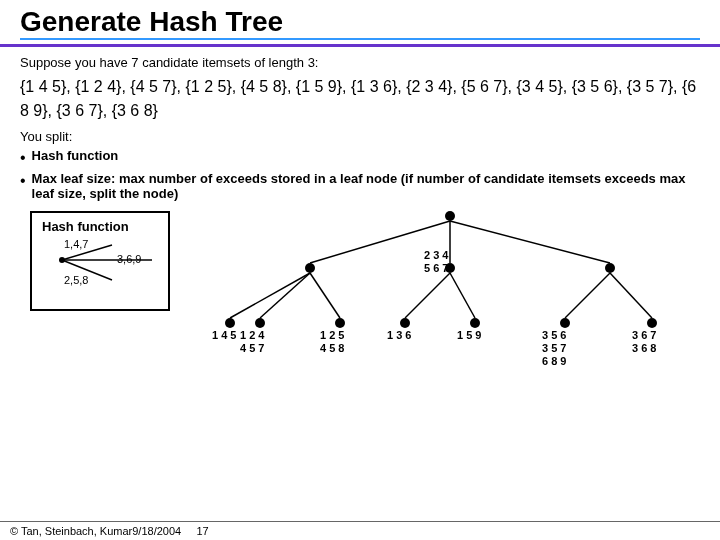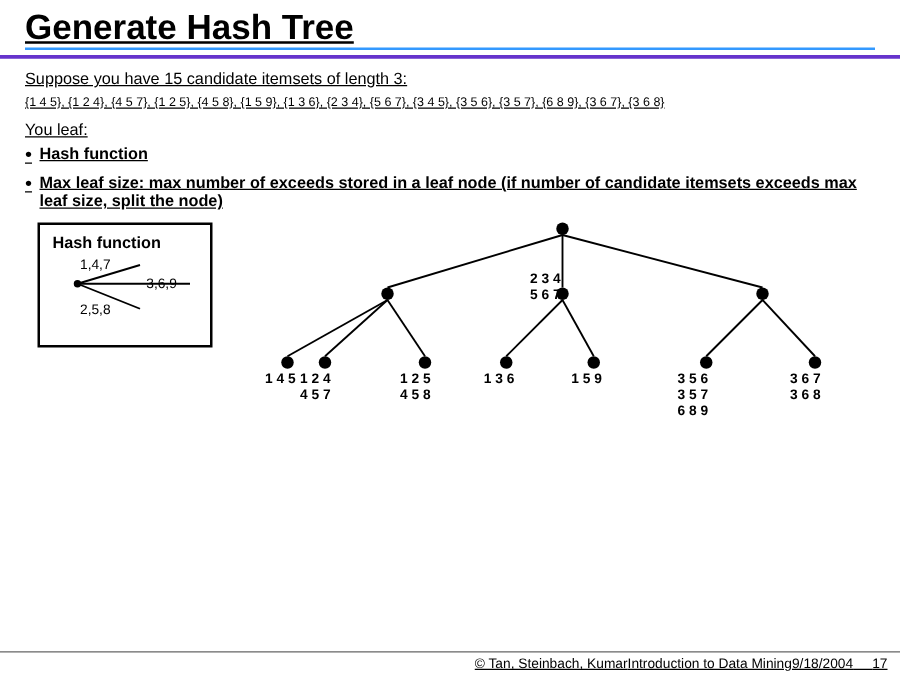--- a/index.html
+++ b/index.html
@@ -11,21 +11,20 @@
       font-size: 13px;
       color: #000;
       overflow: hidden;
     }
 
     .page {
       width: 720px;
       height: 540px;
       display: flex;
       flex-direction: column;
-      text-decoration: underline;
     }
 
     .header {
       padding: 6px 20px 4px 20px;
       border-bottom: 3px solid #6633cc;
     }
 
     .header h1 {
       font-size: 28px;
       font-weight: bold;
@@ -42,21 +41,21 @@
       padding: 8px 20px 4px 20px;
       flex: 1;
     }
 
     .intro-text {
       font-size: 13px;
       margin-bottom: 5px;
     }
 
     .itemsets {
-      font-size: 10px;
+      font-size: 16px;
       margin-bottom: 6px;
       line-height: 1.5;
     }
 
     .you-need {
       font-size: 13px;
       margin-bottom: 4px;
     }
 
     .bullet-item {
@@ -104,42 +103,42 @@
     .tree-svg-container {
       position: absolute;
       left: 160px;
       top: -10px;
       width: 560px;
       height: 210px;
     }
 
     .footer {
       display: flex;
-      justify-content: flex-end;
+      justify-content: flex-start;
       align-items: center;
       border-top: 1px solid #666;
       padding: 3px 10px;
       font-size: 11px;
       background: #fff;
     }
   </style>
 </head>
 <body>
 
 <div class="page">
 
   <div class="header">
     <h1>Generate Hash Tree</h1>
     <div class="divider-blue"></div>
   </div>
 
   <div class="content">
-    <p class="intro-text">Suppose you have 15 candidate itemsets of length 3:</p>
+    <p class="intro-text">Suppose you have 7 candidate itemsets of length 3:</p>
     <p class="itemsets">{1 4 5}, {1 2 4}, {4 5 7}, {1 2 5}, {4 5 8}, {1 5 9}, {1 3 6}, {2 3 4}, {5 6 7}, {3 4 5}, {3 5 6}, {3 5 7}, {6 8 9}, {3 6 7}, {3 6 8}</p>
-    <p class="you-need">You leaf:</p>
+    <p class="you-need">You split:</p>
 
     <div class="bullet-item">
       <span class="bullet">•</span>
       <span><span class="bullet-bold">Hash function</span></span>
     </div>
 
     <div class="bullet-item">
       <span class="bullet">•</span>
       <span class="bullet-bold">Max leaf size: max number of exceeds stored in a leaf node (if number of candidate itemsets exceeds max leaf size, split the node)</span>
     </div>
@@ -220,21 +219,20 @@
           <text x="244" y="71" font-size="11" font-family="Arial" font-weight="bold">5 6 7</text>
 
         </svg>
       </div>
 
     </div>
   </div>
 
   <div class="footer">
     <span>© Tan, Steinbach, Kumar</span>
-    <span>Introduction to Data Mining</span>
     <span>
       <span>9/18/2004</span>
       &nbsp;&nbsp;&nbsp;
       <span>17</span>
     </span>
   </div>
 
 </div>
 
 </body></html>

